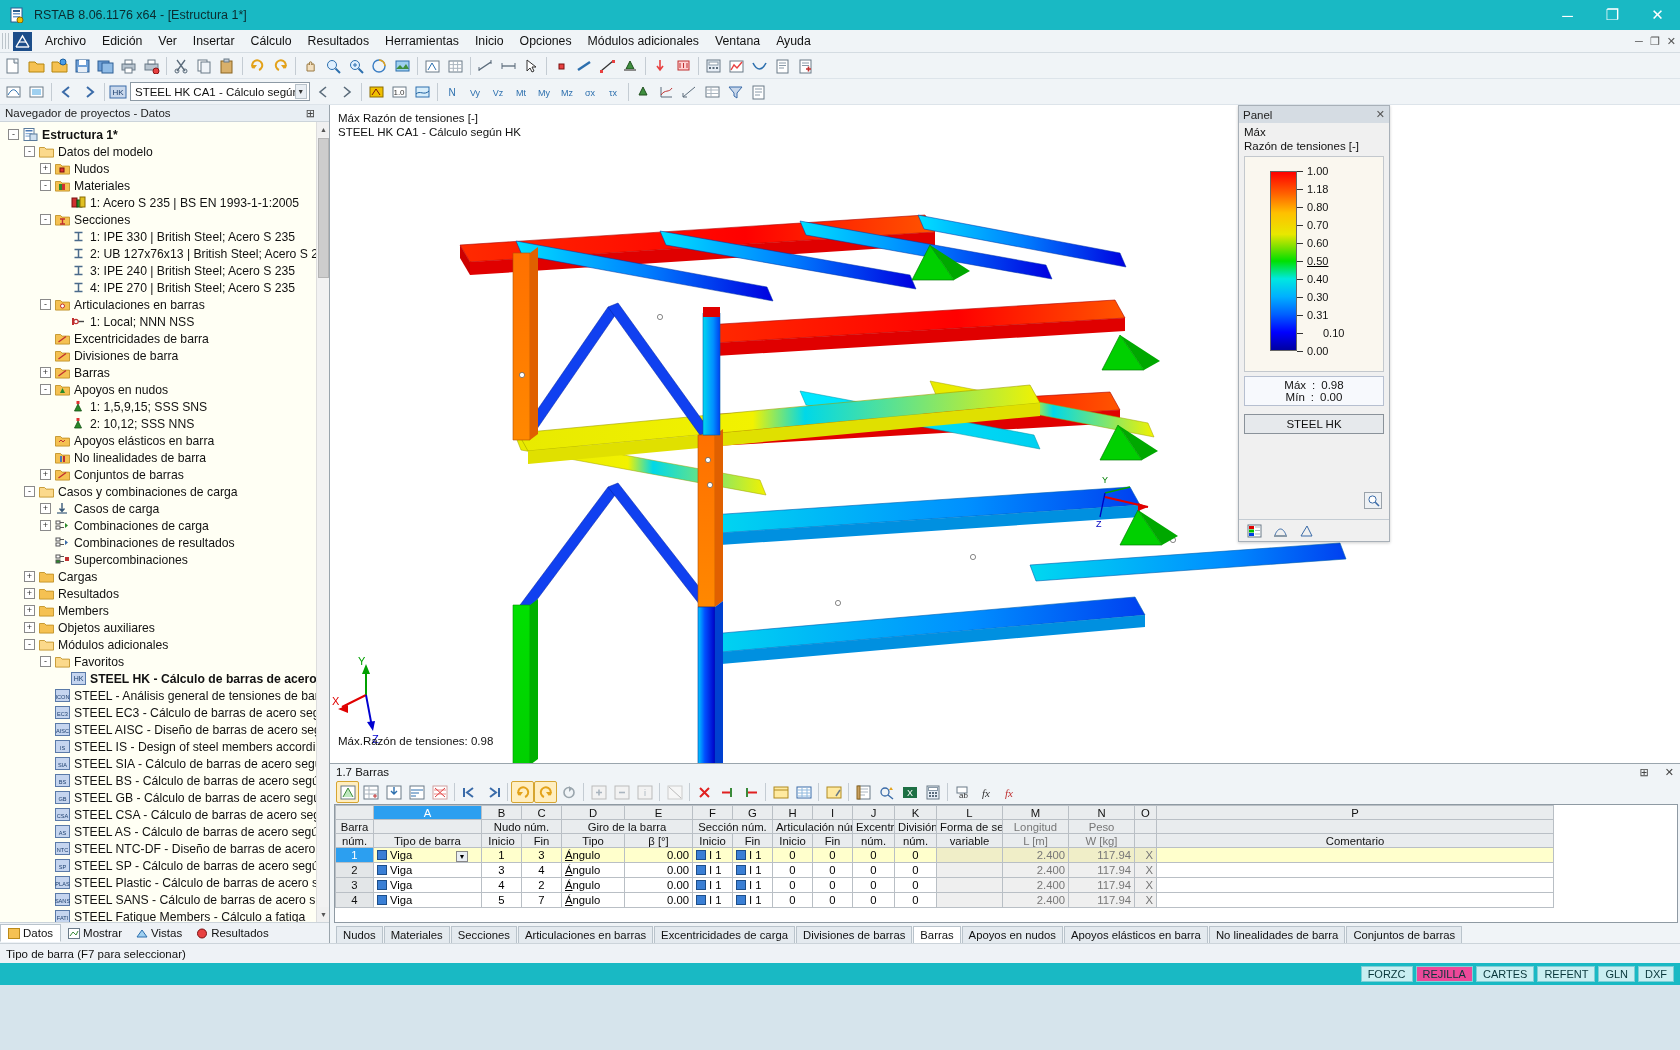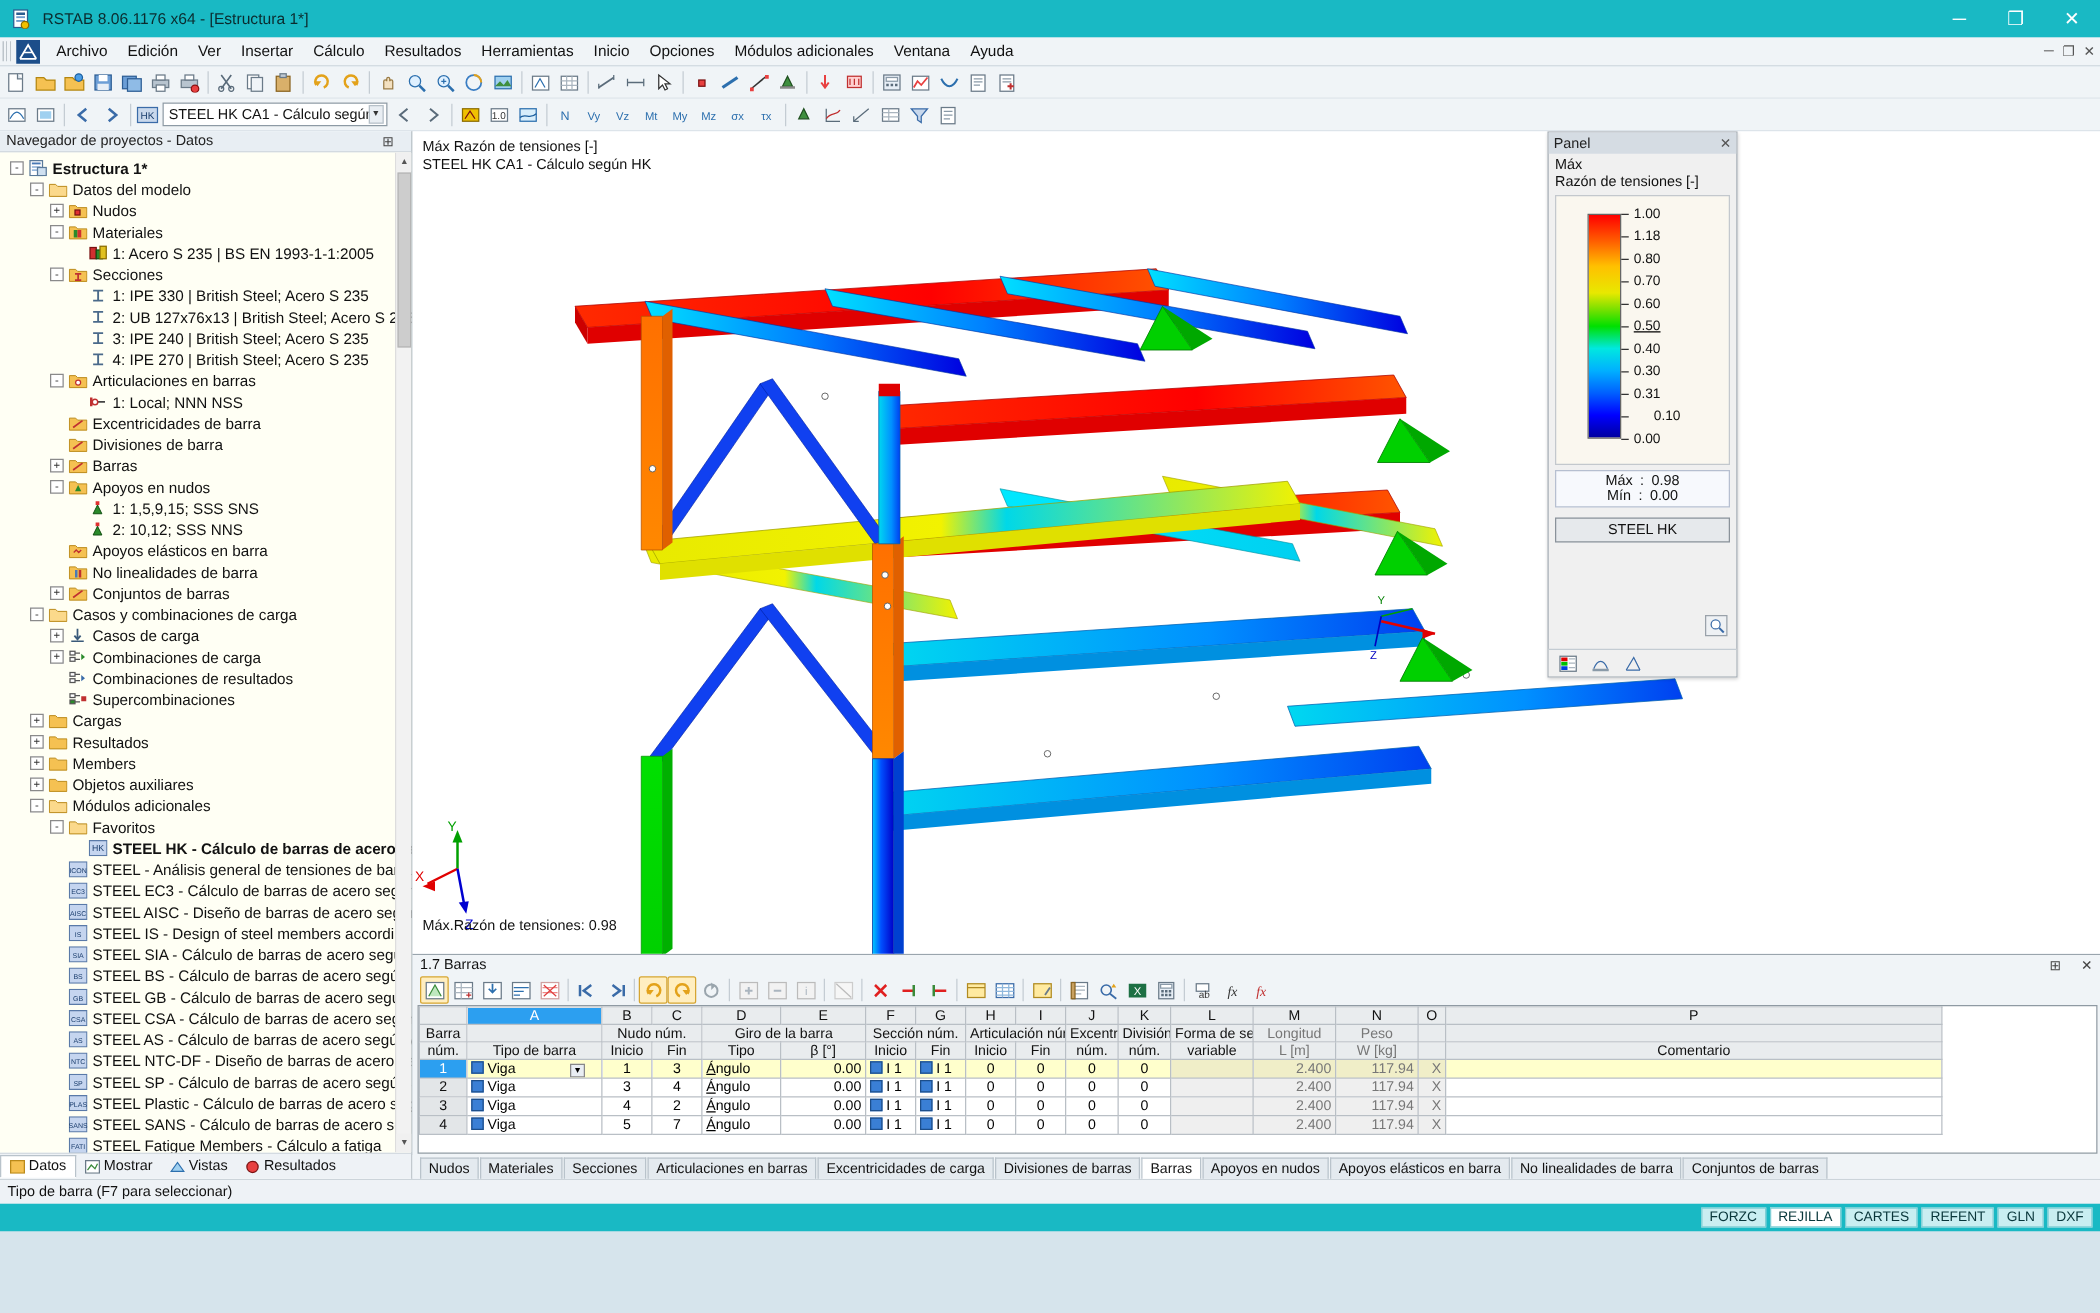--- a/index.html
+++ b/index.html
@@ -1748,19 +1748,19 @@
 
   </div>
 </div>
 
 <div id="statusbar">
   <span>Tipo de barra (F7 para seleccionar)</span>
 </div>
 <div id="bottombar">
   <div id="bottomBtns" style="display:flex">
       <div class="bb">FORZC</div>
-      <div class="bb" style="background: #ffffff;">REJILLA</div>
+      <div class="bb" style="background: #ec4899;">REJILLA</div>
       <div class="bb">CARTES</div>
       <div class="bb">REFENT</div>
       <div class="bb">GLN</div>
       <div class="bb">DXF</div>
     </div>
 </div>
 
 </body></html>

